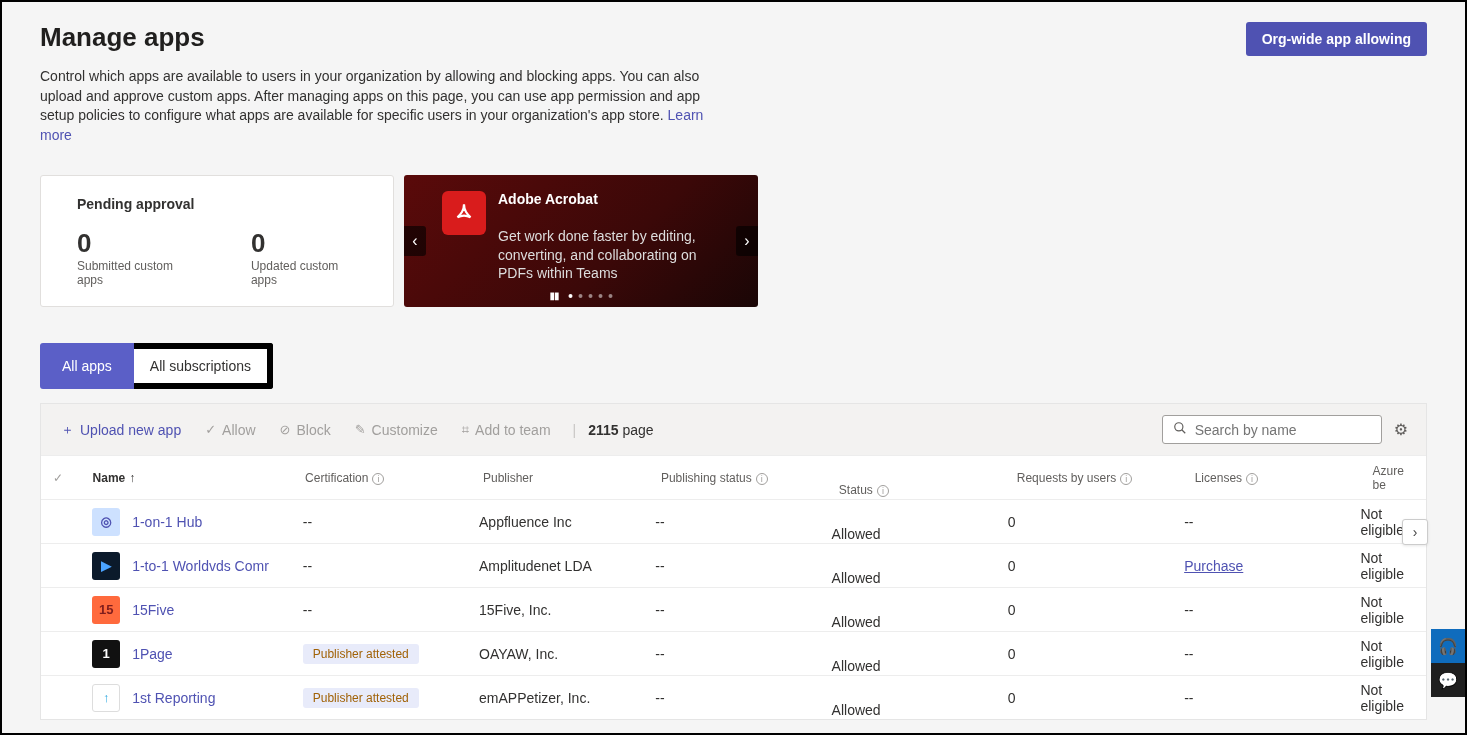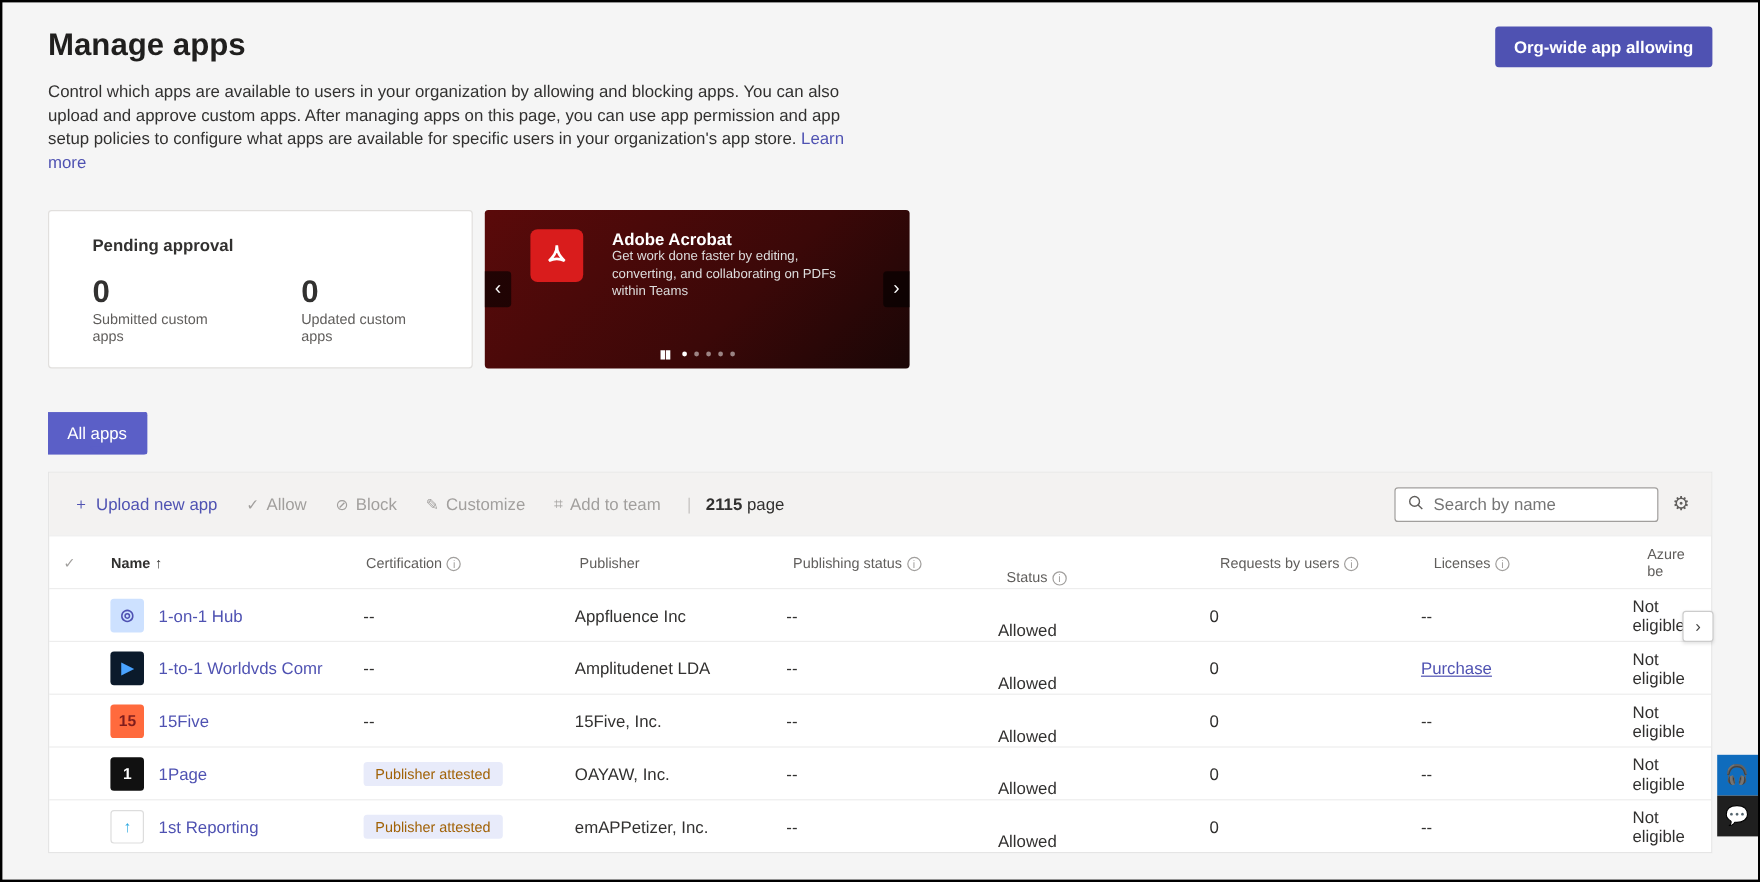--- a/index.html
+++ b/index.html
@@ -97,31 +97,31 @@
   .promo-head button {
     background: #fff;
     color: #333;
     border: none;
     border-radius: 3px;
     padding: 5px 10px;
     font-size: 12px;
     font-weight: 600;
     cursor: pointer;
   }
-  .promo-body { display: flex; gap: 24px; }
+  .promo-body { display: flex; gap: 12px; }
   .acrobat-icon {
     width: 44px; height: 44px;
     background: #d91c1c;
     border-radius: 6px;
     display: flex; align-items: center; justify-content: center;
     font-size: 26px; font-weight: bold; color: #fff;
     flex-shrink: 0;
   }
   .promo-text .atitle { font-weight: 700; font-size: 14px; }
-  .promo-text .adesc { font-size: 11px; line-height: 1.3; color: #ddd; }
+  .promo-text .adesc { font-size: 14px; line-height: 1.3; color: #ddd; margin-top: 20px; }
   .chev {
     position: absolute;
     top: 50%;
     transform: translateY(-50%);
     background: rgba(0,0,0,0.6);
     width: 22px; height: 30px;
     display: flex; align-items: center; justify-content: center;
     color: #fff; font-size: 16px;
     cursor: pointer;
   }
@@ -136,21 +136,21 @@
   .dots .pause { font-size: 10px; margin-right: 4px; letter-spacing: -1px;}
   .dots .dot { width: 4px; height: 4px; border-radius: 50%; background: rgba(255,255,255,0.5); }
   .dots .dot.active { background: #fff; }
 
   .tabs {
     display: flex;
     margin-bottom: 14px;
   }
   .tab {
     padding: 9px 16px;
-    border: 1px solid #000000;
+    border: 6px solid #000000;
     background: #fff;
     font-size: 14px;
     cursor: pointer;
   }
   .tab.active {
     background: #5b5fc7;
     color: #fff;
     border-color: #5b5fc7;
     position: relative;
   }
@@ -333,20 +333,21 @@
           <span class="dot"></span>
           <span class="dot"></span>
           <span class="dot"></span>
           <span class="dot"></span>
       </div>
     </div>
   </div>
 
   <div class="tabs">
     <div class="tab active">All apps</div>
+    <div class="tab">All subscriptions</div>
   </div>
 
 
   <div class="table-wrap">
     <div class="toolbar">
       <div class="tb-btn accent">
         <span class="ticon">＋</span>
         <span>Upload new app</span>
       </div>
       <div class="tb-btn">

